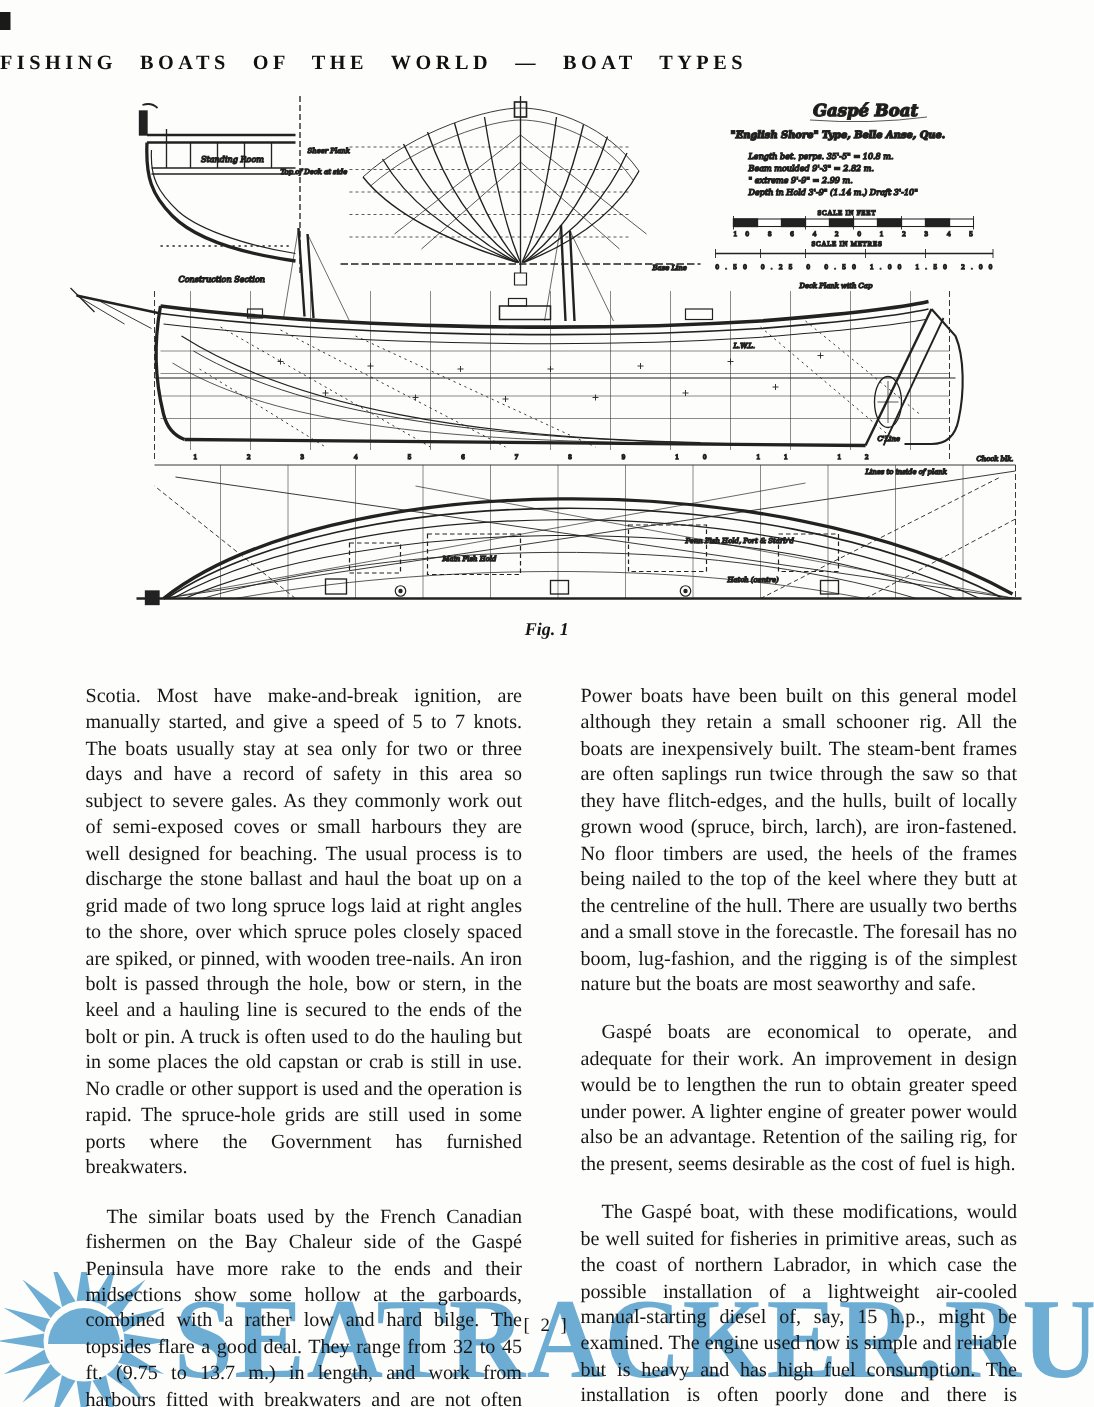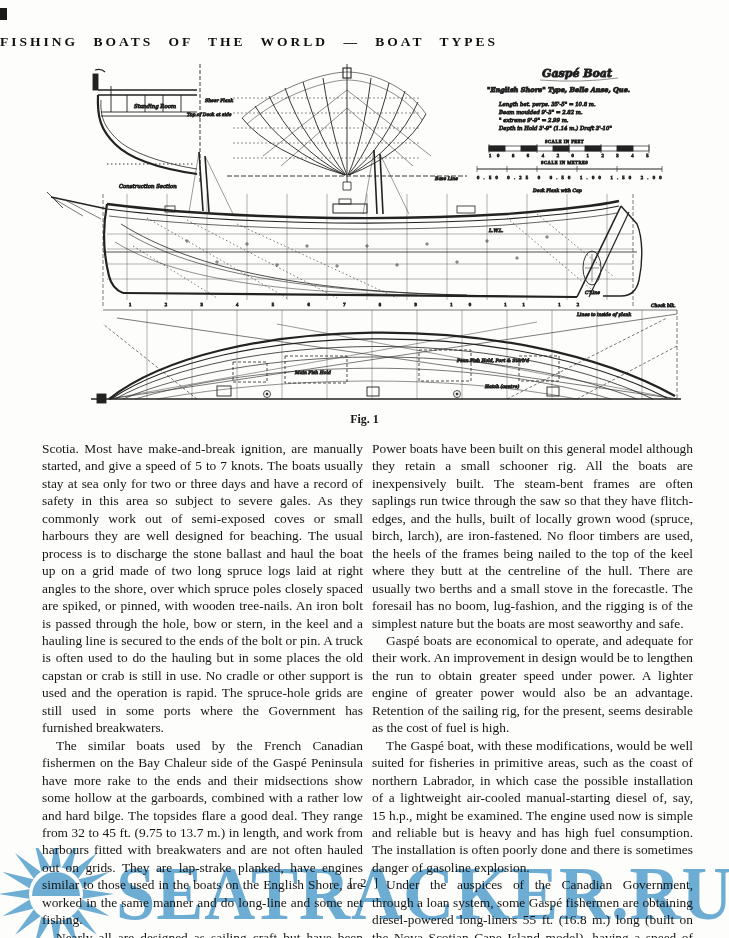--- a/index.html
+++ b/index.html
@@ -9,28 +9,28 @@
     font-family:"Liberation Serif",serif;color:#161616;
   }
   .speck{position:absolute;left:0;top:8px;width:7px;height:12px;background:#1a1a1a;z-index:2;}
   .hdr{
     position:absolute;left:0;top:34px;width:729px;text-align:left;z-index:2;
     font-weight:bold;font-size:13.5px;letter-spacing:3px;word-spacing:9px;color:#111;
   }
   .figwrap{position:absolute;left:37px;top:56px;width:645px;height:352px;z-index:2;}
   .figcap{
     position:absolute;left:0;top:412px;width:729px;text-align:center;z-index:2;
-    font-weight:bold;font-size:12px;
+    font-style:italic;font-weight:bold;font-size:12px;
   }
   .textcols{
     position:absolute;left:42px;top:440px;width:651px;z-index:2;
     display:flex;gap:9px;
   }
   .col{width:321px;text-align:justify;font-size:13.4px;line-height:17.45px;}
-  .col p{margin:0;text-indent:14px;}
+  .col p{margin:15px;text-indent:14px;}
   .col p.cont{text-indent:0;}
   .pageno{
     position:absolute;left:0;top:876px;width:729px;text-align:center;z-index:2;
     font-size:12.5px;letter-spacing:2px;
   }
   .wm{position:absolute;left:0;top:848px;width:674px;height:90px;z-index:1;}
   .wm-text{
     position:absolute;left:116px;top:0px;white-space:nowrap;
     font-family:"Liberation Serif",serif;font-weight:bold;font-size:76px;line-height:90px;
     letter-spacing:1px;transform:scaleX(0.93);transform-origin:left center;

